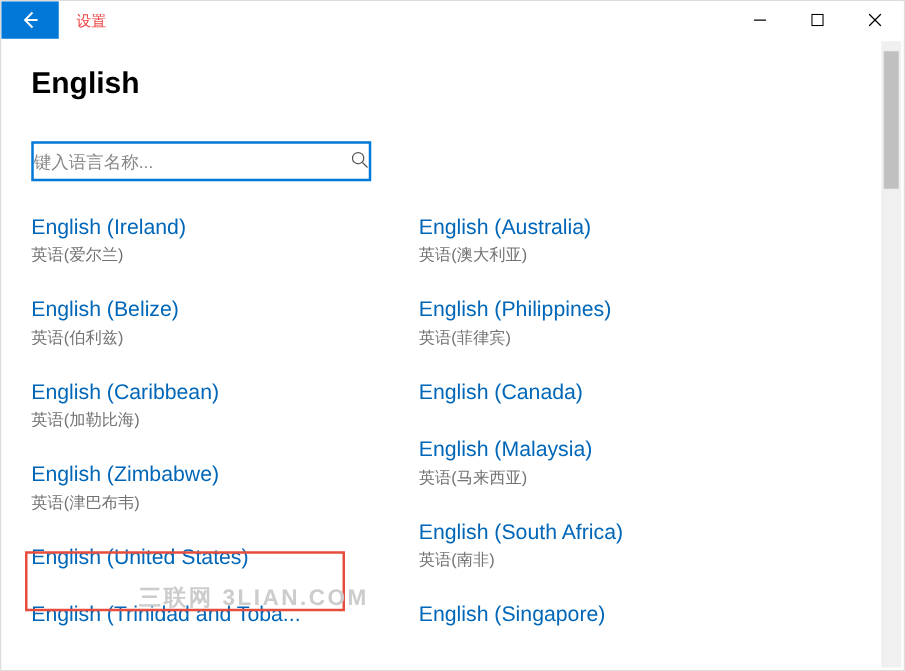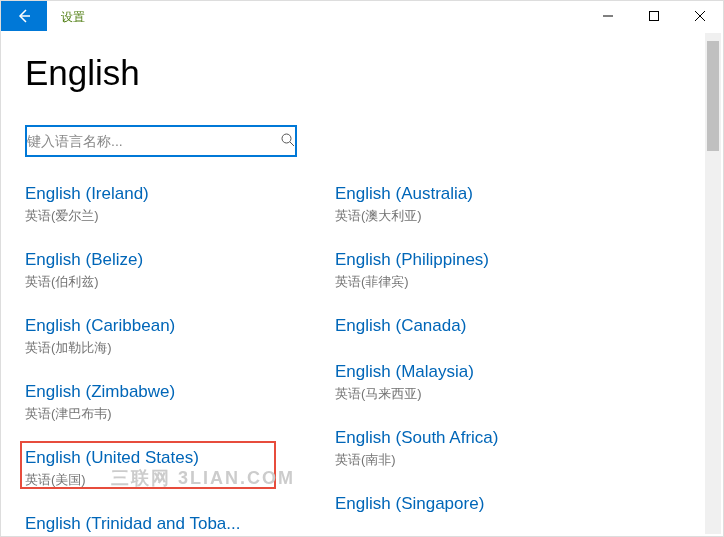--- a/index.html
+++ b/index.html
@@ -1,26 +1,26 @@
 <!DOCTYPE html>
 <html><head>
 <meta charset="utf-8">
 <style>
   * { margin: 0; padding: 0; box-sizing: border-box; font-family: "Segoe UI", "Microsoft YaHei", sans-serif; }
   body { background: #fff; width: 724px; height: 537px; overflow: hidden; position: relative; border: 1px solid #ddd; }
   
   .titlebar { height: 30px; display: flex; align-items: stretch; background: #fff; }
   .back-btn { width: 46px; background: #0078d7; color: #fff; display: flex; align-items: center; justify-content: center; font-size: 16px; }
-  .title-text { flex: 0 0 auto; padding: 16px 14px; display: flex; align-items: center; font-size: 12px; color: #4d7c0f; }
+  .title-text { flex: 0 0 auto; padding: 16px 14px; display: flex; align-items: center; font-size: 12px; color: #ef4444; }
   .title-spacer { flex: 1; }
   .win-btn { width: 46px; display: flex; align-items: center; justify-content: center; color: #000; font-size: 11px; font-family: "Segoe MDL2 Assets", sans-serif; }
   .win-btn svg { display: block; }
   
   .content { padding: 22px 24px 0 24px; height: calc(100% - 30px); overflow: hidden; position: relative; }
-  .page-title { font-size: 35px; font-weight: 400; color: #000; margin-bottom: 32px; }
+  .page-title { font-size: 24px; font-weight: 700; color: #000; margin-bottom: 32px; }
   
   .search-box { width: 272px; height: 32px; border: 2px solid #0078d7; display: flex; align-items: center; padding: 0 0; margin-bottom: 24px; }
   .search-input { flex: 1; border: none; outline: none; font-size: 14px; color: #666; background: transparent; }
   .search-input::placeholder { color: #888; }
   .search-icon { color: #555; font-size: 14px; }
   
   .lang-grid { display: flex; }
   .lang-col { width: 310px; }
   .lang-item { margin-bottom: 20px; padding: 2px 0; cursor: pointer; }
   .lang-en { color: #0066b8; font-size: 17px; font-weight: 400; line-height: 1.3; white-space: nowrap; overflow: hidden; text-overflow: ellipsis; max-width: 280px; }
@@ -88,21 +88,20 @@
       <div class="lang-item">
           <div class="lang-en">English (Caribbean)</div>
           <div class="lang-local">英语(加勒比海)</div>
         </div>
       <div class="lang-item">
           <div class="lang-en">English (Zimbabwe)</div>
           <div class="lang-local">英语(津巴布韦)</div>
         </div>
       <div class="lang-item">
           <div class="lang-en">English (United States)</div>
-          <div class="lang-local">英语(美国)</div>
         </div>
       <div class="lang-item">
           <div class="lang-en">English (Trinidad and Toba...</div>
           <div class="lang-local"></div>
         </div>
     </div>
     <div class="lang-col">
       <div class="lang-item">
           <div class="lang-en">English (Australia)</div>
           <div class="lang-local">英语(澳大利亚)</div>

